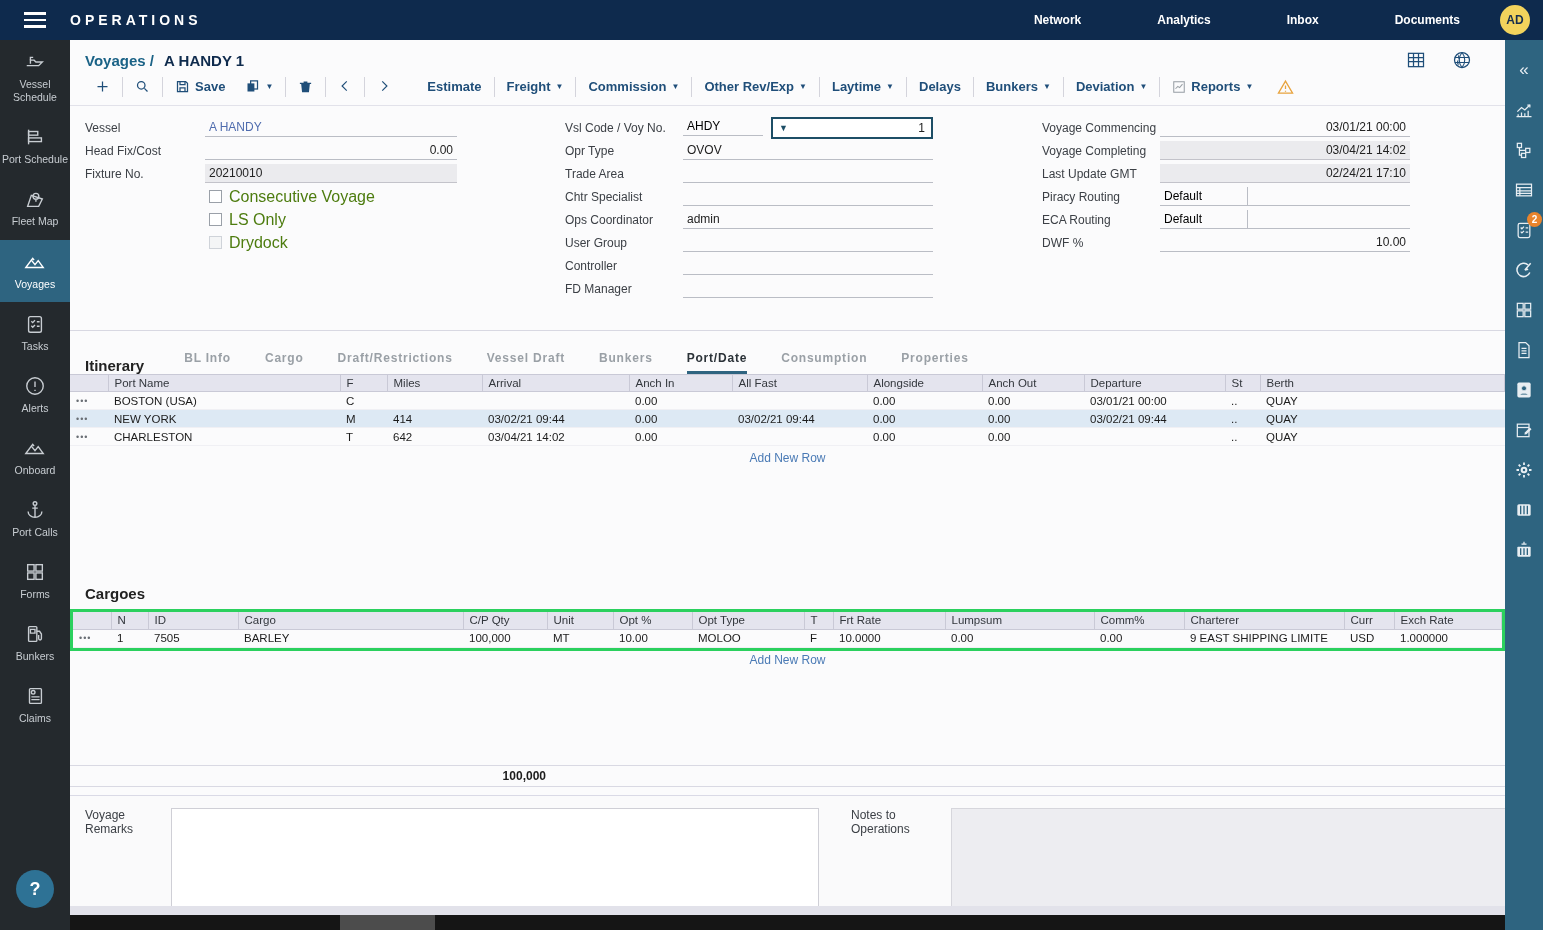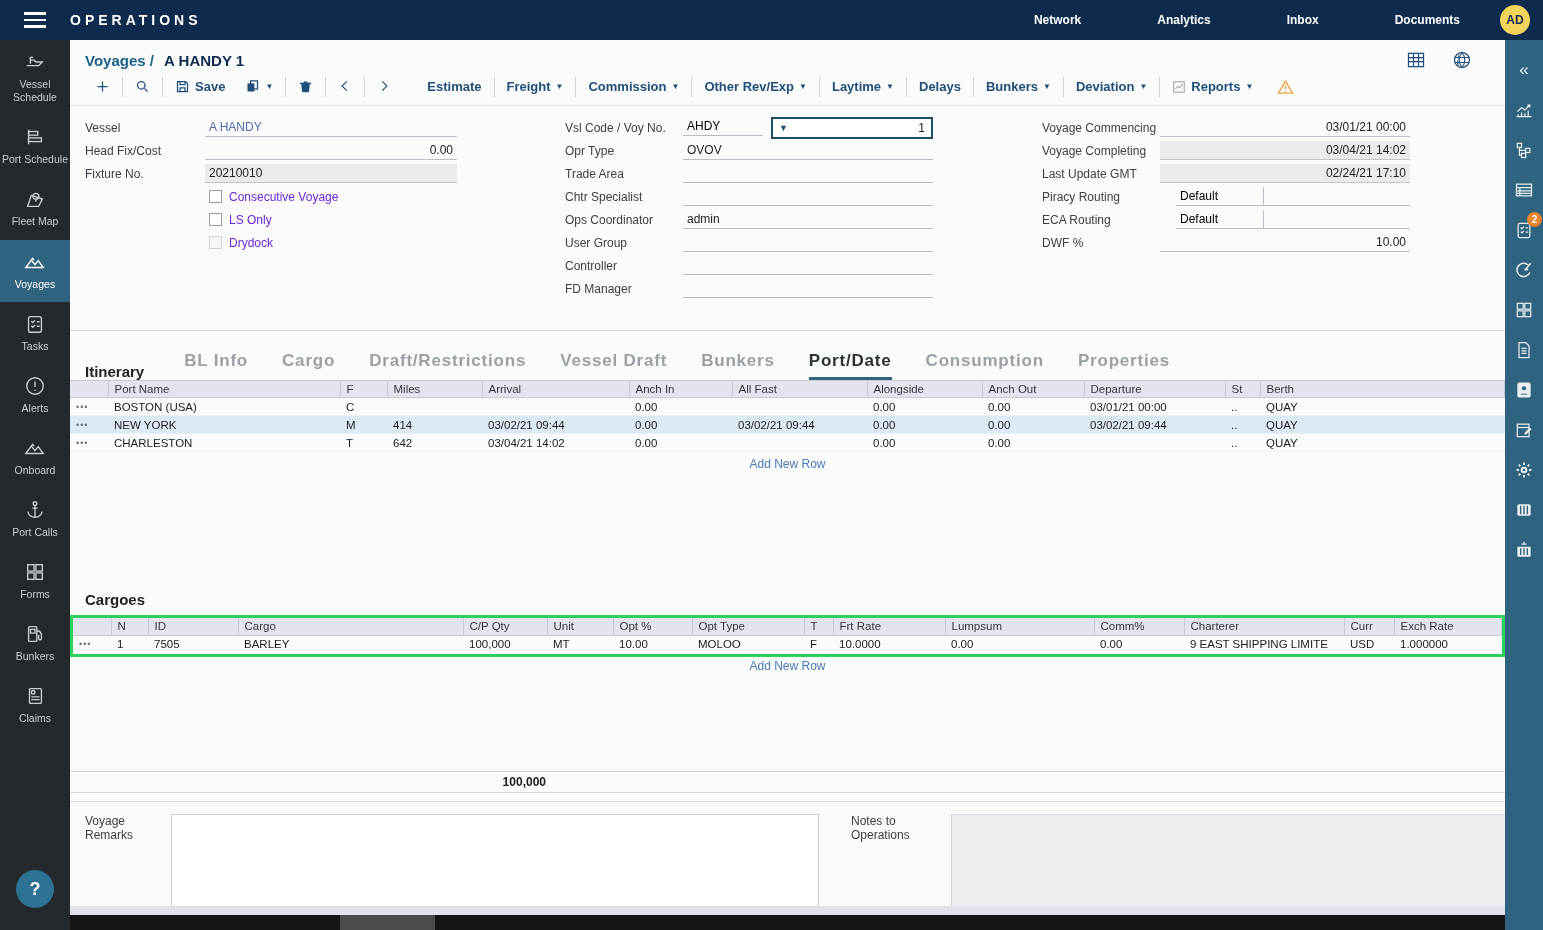--- a/index.html
+++ b/index.html
@@ -56,34 +56,34 @@
   .flabel { font-size:12px; color:#3c4046; flex:0 0 120px; }
   .fcol2 .flabel { flex-basis:118px; }
   .fcol3 .flabel { flex-basis:118px; }
   .ffield { flex:1; font-size:12px; color:#222; border-bottom:1px solid #babdc5; height:19px; display:flex; align-items:center; padding:0 4px; background:transparent; }
   .ffield.right { justify-content:flex-end; }
   .ffield.readonly { background:#ebebee; border-bottom:1px solid #c3c3ca; }
   .ffield.linkval { color:#4f6cae; }
   .cbrow { display:flex; align-items:center; height:23px; padding-left:124px; }
   .cbox { width:13px; height:13px; border:1px solid #9aa0a8; background:#fff; margin-right:7px; flex:0 0 auto; }
   .cbox.disabled { border-color:#cfd3d9; background:#f4f5f6; }
-  .cblabel { font-size:12px; color:#6d28d9; }
-  .split-field { flex:1; display:flex;margin-left:16px; }
+  .cblabel { font-size:16px; color:#4d7c0f; }
+  .split-field { flex:1; display:flex; }
   .split-a { flex:0 0 88px; border-bottom:1px solid #babdc5; border-right:1px solid #babdc5; font-size:12px; height:19px; display:flex; align-items:center; padding:0 4px; }
   .split-b { flex:1; border-bottom:1px solid #babdc5; height:19px; }
   .voy-combo { flex:1; display:flex; }
   .voy-code { flex:0 0 80px; border-bottom:1px solid #babdc5; font-size:12px; height:19px; display:flex; align-items:center; padding:0 4px; }
   .voy-no-box { flex:1; height:22px; border:2px solid #1d4e66; display:flex; align-items:center; padding:0 6px; margin-left:8px; background:#fff; }
   .voy-no-box .caret { font-size:9px; color:#1d4e66; }
   .voy-no-box .num { margin-left:auto; font-size:12px; color:#222; }
 
   
   .section-title { font-size:15px; font-weight:bold; color:#222; }
   .tabs { display:flex; align-items:flex-end; gap:34px; margin-left:40px; }
-  .tab { font-size:17px; font-weight:bold; letter-spacing:0.8px; color:#9aa0a6; padding-bottom:6px; cursor:pointer; border-bottom:3px solid transparent; }
+  .tab { font-size:12px; font-weight:bold; letter-spacing:0.8px; color:#9aa0a6; padding-bottom:6px; cursor:pointer; border-bottom:3px solid transparent; }
   .tab.active { color:#2b3238; border-bottom-color:#2e6480; }
 
   .itin-section { border-top:1px solid #d8d8e2; padding:20px 0 0 0; }
   .itin-head { display:flex; align-items:flex-end; padding:0 0 0 15px; }
 
   table.grid { border-collapse:collapse; width:1435px; table-layout:fixed; font-size:11.5px; }
   table.grid th { background:#e4e4ee; color:#33373d; font-weight:normal; text-align:left; height:17px; padding:1px 6px; border-right:1px solid #c9c9d6; border-top:1px solid #c9c9d6; border-bottom:1px solid #c9c9d6; overflow:hidden; white-space:nowrap; }
   table.grid th.num, table.grid td.num { }
   table.grid td { height:18px; padding:1px 6px; color:#1c1c1c; overflow:hidden; white-space:nowrap; border-bottom:1px solid #f0f0f4; }
   table.grid td.handle { color:#6a6f75; font-size:9px; letter-spacing:1px; cursor:pointer; }

